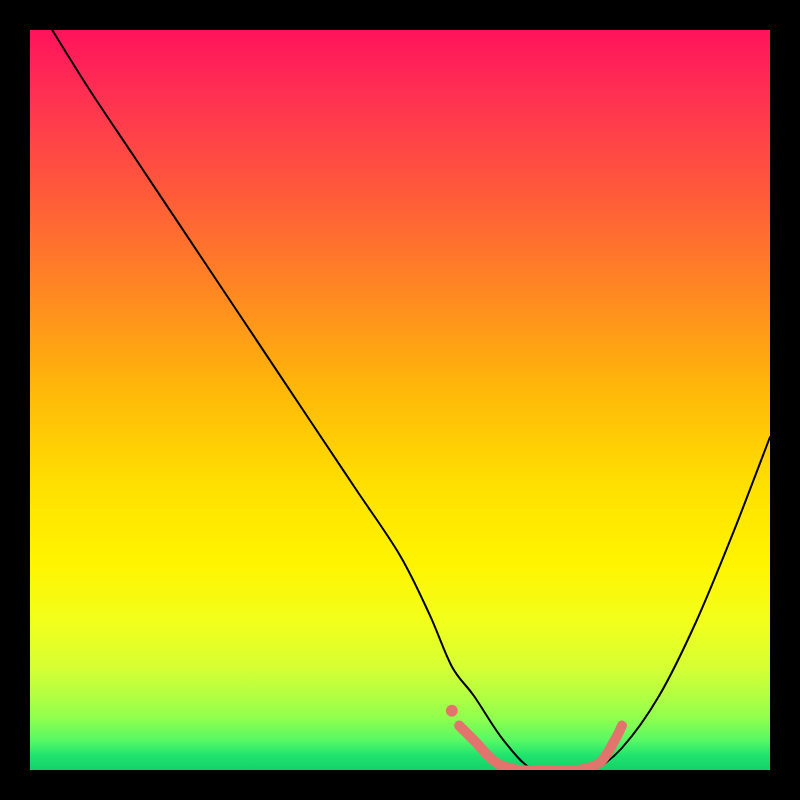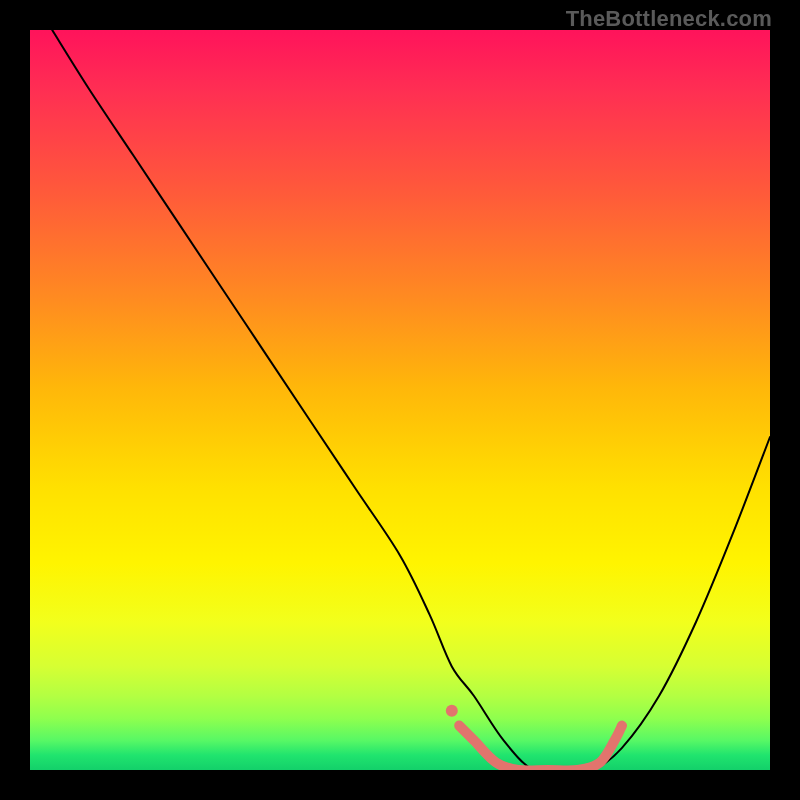--- a/index.html
+++ b/index.html
@@ -53,21 +53,20 @@
   }
   svg.curves {
     position: absolute;
     left: 0; top: 0; width: 100%; height: 100%;
   }
 </style>
 </head>
 <body>
 
 <div class="container">
-  <div class="watermark">TheBottleneck.com</div>
   <div class="plot-area">
     <div class="gradient"></div>
     <svg class="curves" viewBox="0 0 740 740" preserveAspectRatio="none">
       <g id="svg-content">
           <path d="M 22.2 0 C 28.366666666666667 9.866666666666655, 45.63333333333333 38.23333333333325, 59.2 59.19999999999993 C 72.76666666666667 80.16666666666661, 88.80000000000001 103.60000000000007, 103.60000000000001 125.80000000000007 C 118.4 148.00000000000009, 133.2 170.2, 148 192.39999999999998 C 162.8 214.59999999999997, 177.6 236.8, 192.4 259 C 207.20000000000002 281.2, 222 303.4, 236.8 325.59999999999997 C 251.60000000000002 347.79999999999995, 266.4 370.00000000000006, 281.2 392.20000000000005 C 296 414.40000000000003, 310.8 436.6, 325.6 458.8 C 340.40000000000003 481, 357.6666666666667 504.4333333333333, 370 525.4 C 382.3333333333333 546.3666666666667, 390.9666666666667 566.1, 399.6 584.6 C 408.23333333333335 603.1, 414.4 622.8333333333333, 421.79999999999995 636.4 C 429.19999999999993 649.9666666666667, 435.3666666666667 653.6666666666666, 444 666 C 452.6333333333333 678.3333333333334, 463.73333333333335 698.0666666666666, 473.6 710.4 C 483.4666666666667 722.7333333333333, 493.33333333333337 735.0666666666666, 503.20000000000005 740 C 513.0666666666667 744.9333333333334, 522.9333333333333 740, 532.8 740 C 542.6666666666666 740, 552.5333333333333 743.7, 562.4 740 C 572.2666666666667 736.3, 580.9 730.1333333333333, 592 717.8 C 603.1 705.4666666666666, 616.6666666666666 686.9666666666667, 629 666 C 641.3333333333334 645.0333333333333, 653.6666666666666 619.1333333333333, 666 592 C 678.3333333333334 564.8666666666667, 690.6666666666666 534.0333333333333, 703 503.2 C 715.3333333333334 472.3666666666667, 733.8333333333334 423.0333333333333, 740 407" fill="none" stroke="#000000" stroke-width="2" stroke-linecap="round" stroke-linejoin="round"></path>
           <path d="M 429.2 695.6 C 431.66666666666663 698.0666666666667, 437.8333333333333 704.2333333333333, 444 710.4 C 450.1666666666667 716.5666666666666, 458.79999999999995 727.6666666666667, 466.2 732.6 C 473.6 737.5333333333333, 479.7666666666667 738.7666666666667, 488.40000000000003 740 C 497.03333333333336 741.2333333333333, 508.1333333333333 740, 518 740 C 527.8666666666667 740, 538.9666666666667 741.2333333333333, 547.6 740 C 556.2333333333333 738.7666666666667, 563.6333333333334 737.5333333333333, 569.8000000000001 732.6 C 575.9666666666667 727.6666666666667, 580.9000000000001 716.5666666666666, 584.6 710.4 C 588.3 704.2333333333333, 590.7666666666667 698.0666666666667, 592 695.6" fill="none" stroke="#e2746d" stroke-width="10" stroke-linecap="round" stroke-linejoin="round"></path>
           <circle cx="421.79999999999995" cy="680.8" r="6" fill="#e2746d"></circle>
         </g>
     </svg>
   </div>

